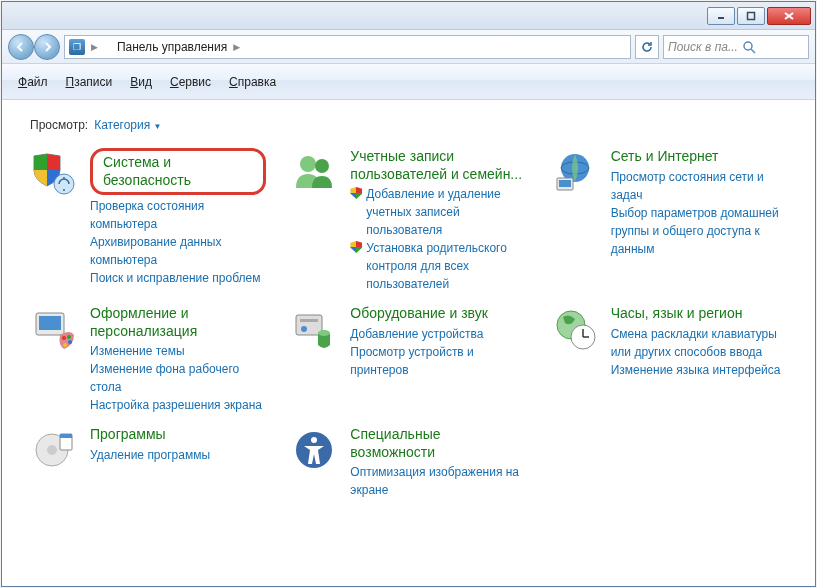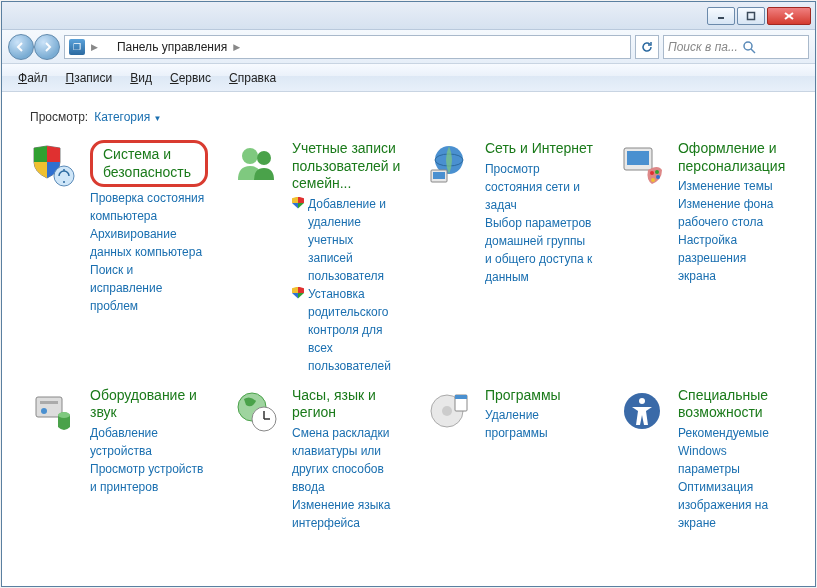--- a/index.html
+++ b/index.html
@@ -17,32 +17,32 @@
 .round-btn { width: 26px; height: 26px; border-radius: 50%; background: radial-gradient(circle at 35% 30%, #bfe1ff, #5aa2da 70%); border: 1px solid #3d78aa; display: flex; align-items: center; justify-content: center; color: #fff; font-size: 12px; cursor: default; }
 .round-btn.disabled { filter: grayscale(.2) opacity(.85); }
 .addr { flex: 1; height: 24px; border: 1px solid #a9b9cb; background: #fff; display: flex; align-items: center; padding: 0 4px; gap: 6px; font-size: 12px; color: #333; }
 .addr .cp-icon { width: 16px; height: 16px; background: linear-gradient(#5aa2da,#2c6aa0); border-radius: 2px; display:flex;align-items:center;justify-content:center;color:#fff;font-size:9px; }
 .addr .crumb { color: #222; margin-left: 13px; }
 .addr .sep { color: #888; font-size: 9px; }
 .refresh { width: 24px; height: 24px; border: 1px solid #a9b9cb; background: #fff; display:flex;align-items:center;justify-content:center; color:#2c6aa0; font-size:13px; }
 .search { width: 146px; height: 24px; border: 1px solid #a9b9cb; background: #fff; display:flex;align-items:center;padding:0 4px;color:#888;font-style:italic;gap:4px; }
 .search .mag { width:14px;height:14px; }
 
-.menubar { height: 28px; background: linear-gradient(#f7faff 0%, #eaf1fa 45%, #dde8f5 46%, #e8f0fa 100%); border-bottom: 1px solid #c8d4e2; display: flex; align-items: center; padding: 0 8px; gap: 2px; font-size: 12px; }
+.menubar { height: 36px; background: linear-gradient(#f7faff 0%, #eaf1fa 45%, #dde8f5 46%, #e8f0fa 100%); border-bottom: 1px solid #c8d4e2; display: flex; align-items: center; padding: 0 8px; gap: 2px; font-size: 12px; }
 .menubar .menu-item { padding: 2px 8px; color: #222; cursor: default; }
 .menubar .menu-item u { text-decoration: underline; }
 
 .content { flex: 1; padding: 18px 28px 10px 28px; overflow: auto; }
 .header-row { display: flex; justify-content: space-between; align-items: center; margin-bottom: 16px; }
 .header-row h1 { font-size: 17px; font-weight: 400; color: #003399; }
 .view-ctrl { font-size: 12px; color: #333; display:flex; align-items:center; gap:6px; }
 .view-ctrl .link { color: #1a6fb0; cursor: default; }
 .view-ctrl .drop { color: #1a6fb0; font-size: 8px; }
 
-.categories { display: grid; grid-template-columns: 1fr 1fr 1fr 1fr; column-gap: 24px; row-gap: 12px; }
+.categories { display: grid; grid-template-columns: 1fr 1fr 1fr; column-gap: 24px; row-gap: 12px; }
 .cat { display: flex; gap: 12px; align-items: flex-start; }
 .cat-icon { width: 48px; height: 48px; flex-shrink: 0; display:flex;align-items:center;justify-content:center; }
 .cat-body { flex: 1; }
 .cat-title { color: #1a7a1a; font-size: 14px; line-height: 1.25; cursor: default; margin-bottom: 2px; }
 .cat-title.highlight { border: 3px solid #d93b30; border-radius: 14px; padding: 3px 14px 3px 10px; display: inline-block; }
 .sub { color: #1a6fb0; font-size: 12px; line-height: 1.5; cursor: default; display:block; }
 .sub.shield { position:relative; padding-left:16px; }
 .sub.shield::before { content:""; position:absolute; left:0; top:2px; width:12px; height:12px; background: conic-gradient(#e03030 0 25%, #30a030 0 50%, #3070d0 0 75%, #f0c030 0 100%); clip-path: polygon(50% 0,100% 15%,100% 55%,50% 100%,0 55%,0 15%); }
 
 svg { display:block; }
@@ -248,21 +248,20 @@
       <div class="cat">
         <div class="cat-icon">
           <svg width="48" height="48" viewBox="0 0 48 48">
             <circle cx="24" cy="24" r="18" fill="#3a6aa8"></circle>
             <circle cx="24" cy="14" r="3" fill="#fff"></circle>
             <path d="M14 20 L34 20 L28 24 L30 38 L26 38 L24 28 L22 38 L18 38 L20 24 Z" fill="#fff"></path>
           </svg>
         </div>
         <div class="cat-body">
           <div class="cat-title">Специальные возможности</div>
-          <span class="sub">Рекомендуемые Windows параметры</span>
           <span class="sub">Оптимизация изображения на экране</span>
         </div>
       </div>
 
     </div>
   </div>
 
 </div>
 
 </body></html>

